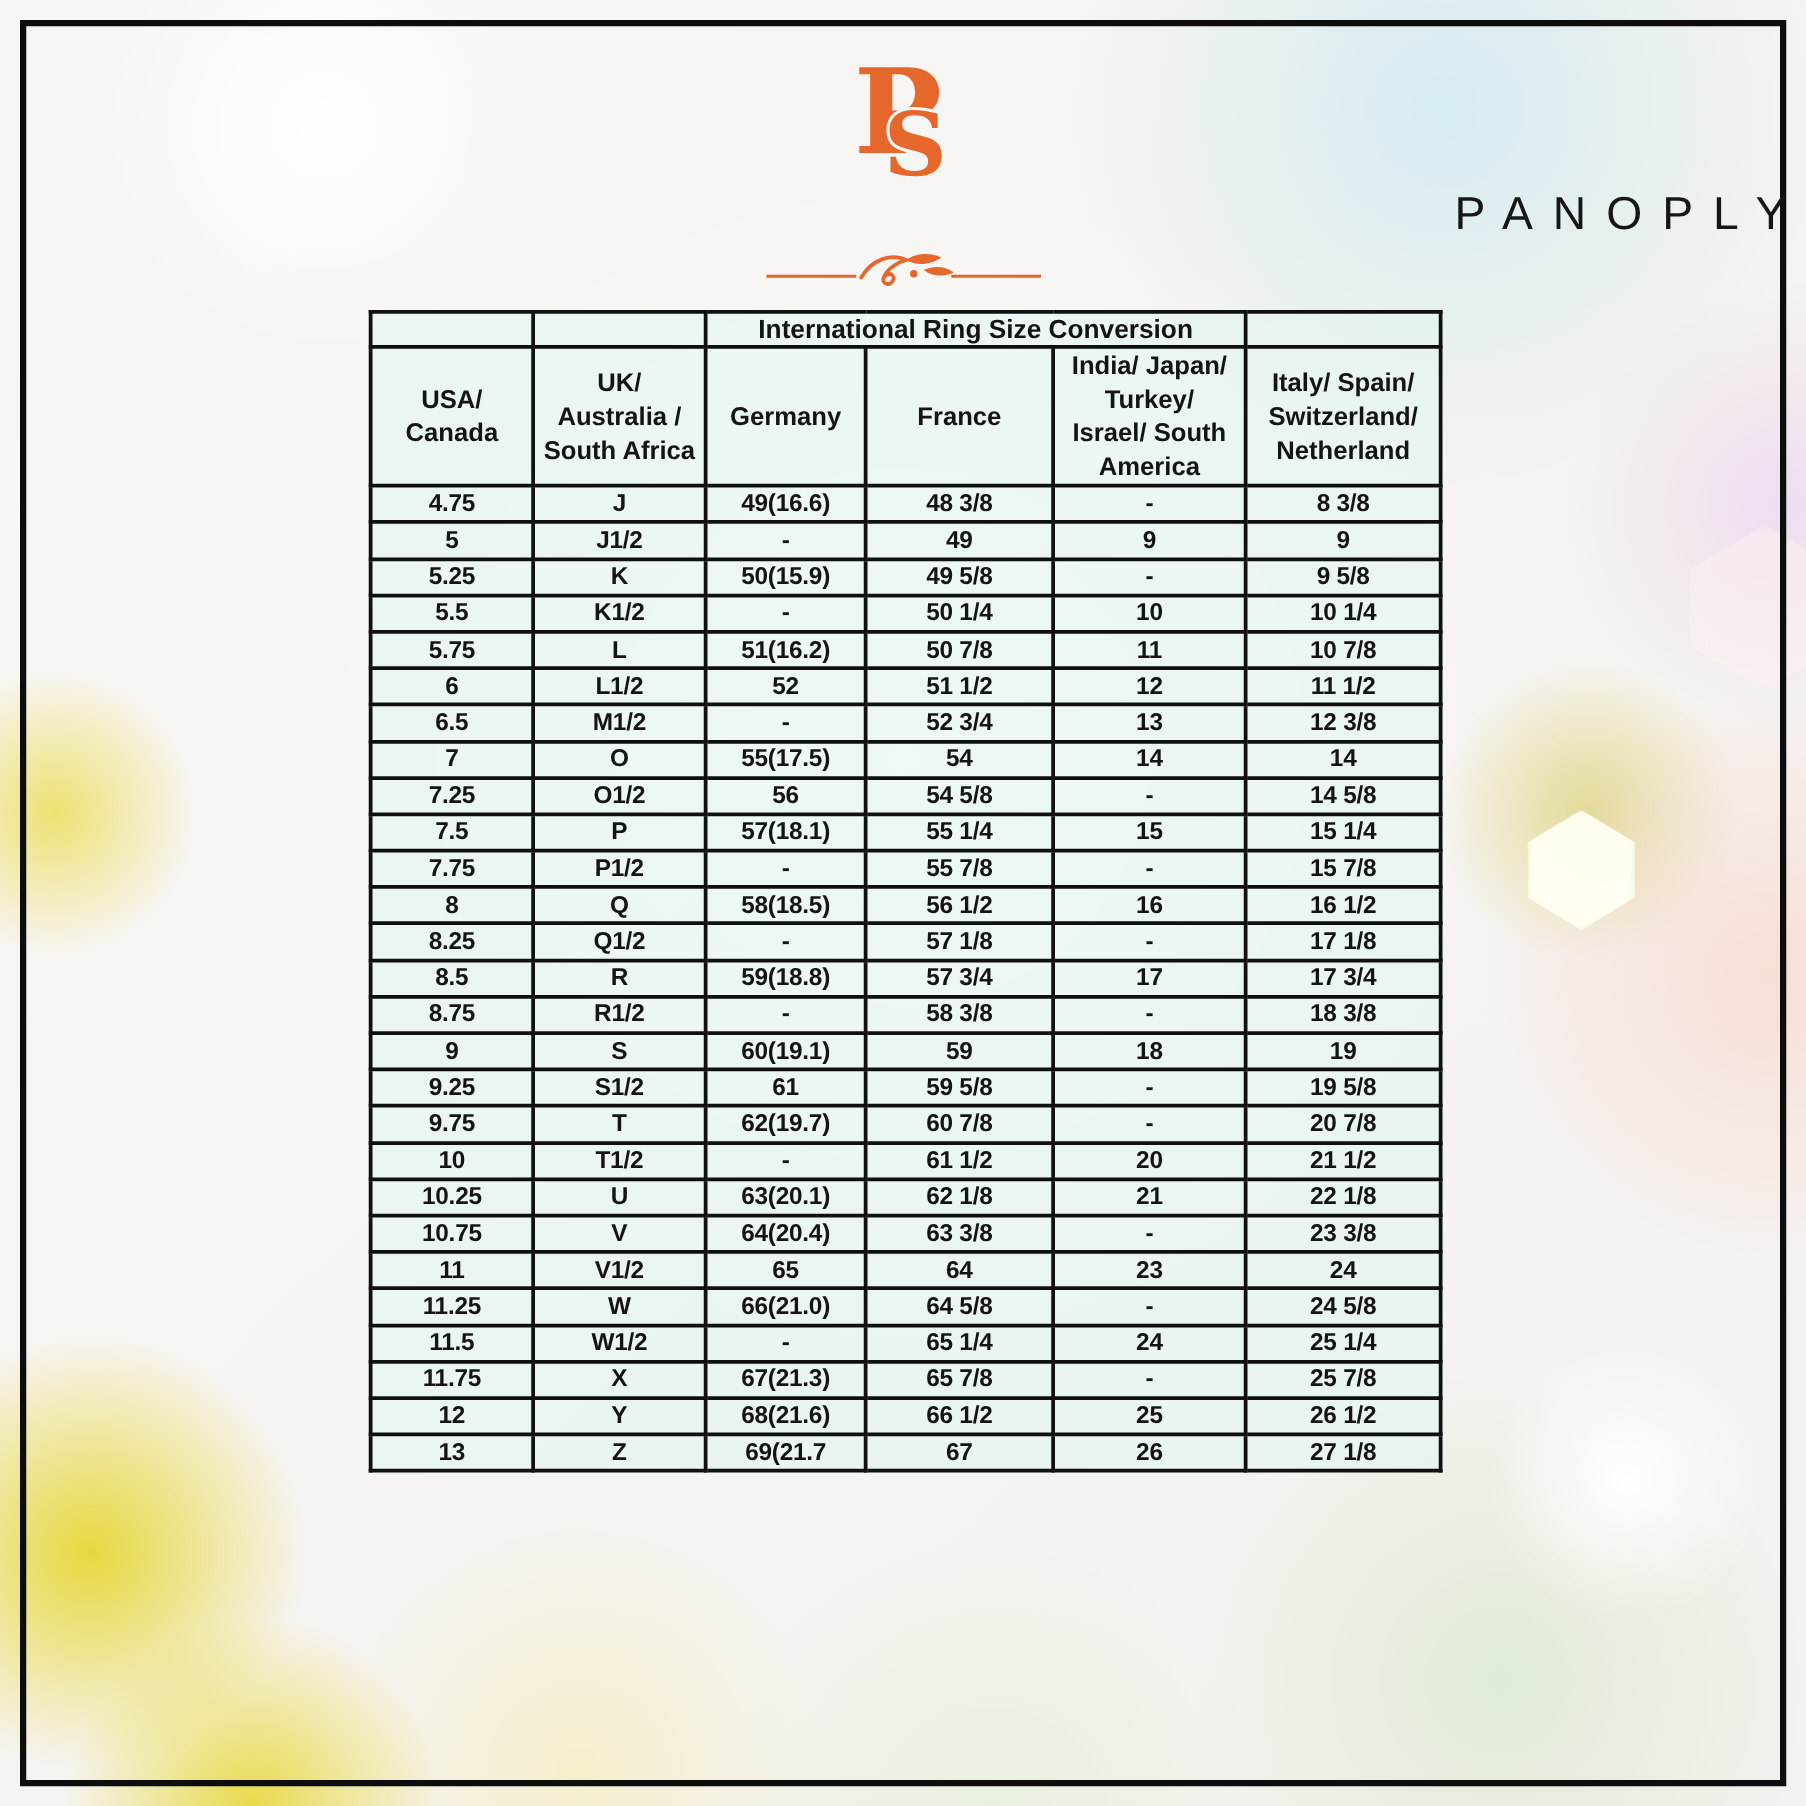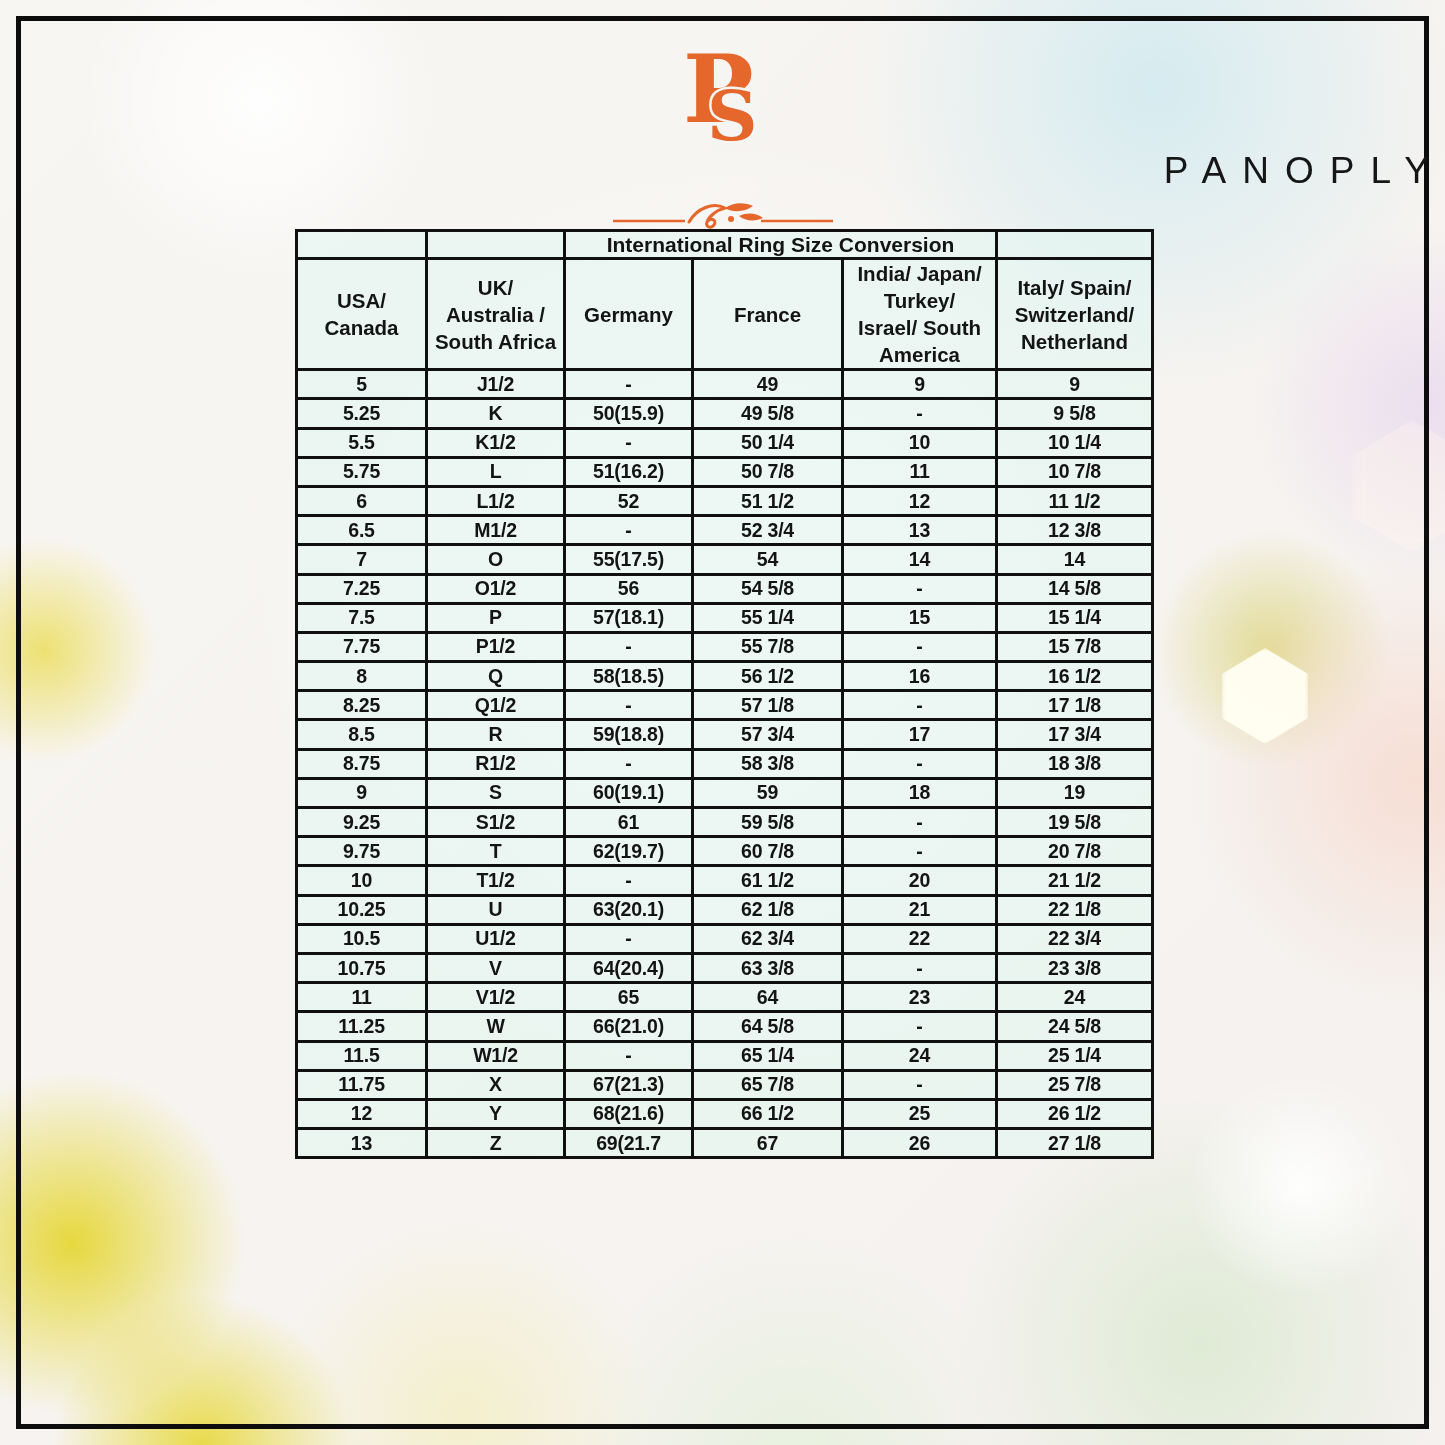--- a/index.html
+++ b/index.html
@@ -44,21 +44,21 @@
     color:#161616;
     text-align:right;
   }
   .divider{position:relative;width:220px;margin:2px auto 0;height:42px;}
   .divider svg{display:block;}
   .sub{
     margin-top:-4px;
     font-size:21px;letter-spacing:3px;text-indent:3px;color:#2e2e2e;font-weight:400;
   }
   
-  .table-wrap{position:absolute;left:295px;top:229px;width:856px;}
+  .table-wrap{position:absolute;left:295px;top:248px;width:856px;}
   table{
     width:856px;border-collapse:collapse;table-layout:fixed;
     background:rgba(228,246,240,0.62);
   }
   td,th{
     border:3px solid #101010;
     text-align:center;vertical-align:middle;
     padding:0 2px;
     font-weight:bold;color:#141414;
     overflow:hidden;
@@ -122,20 +122,28 @@
 Turkey/
 Israel/ South
 America</th>
         <th>Italy/ Spain/
 Switzerland/
 Netherland</th>
       </tr>
     </thead>
     <tbody>
         <tr>
+          <td>4.75</td>
+          <td>J</td>
+          <td>49(16.6)</td>
+          <td>48 3/8</td>
+          <td>-</td>
+          <td>8 3/8</td>
+        </tr>
+        <tr>
           <td>5</td>
           <td>J1/2</td>
           <td>-</td>
           <td>49</td>
           <td>9</td>
           <td>9</td>
         </tr>
         <tr>
           <td>5.25</td>
           <td>K</td>
@@ -274,28 +282,20 @@
         </tr>
         <tr>
           <td>10.25</td>
           <td>U</td>
           <td>63(20.1)</td>
           <td>62 1/8</td>
           <td>21</td>
           <td>22 1/8</td>
         </tr>
         <tr>
-          <td>10.5</td>
-          <td>U1/2</td>
-          <td>-</td>
-          <td>62 3/4</td>
-          <td>22</td>
-          <td>22 3/4</td>
-        </tr>
-        <tr>
           <td>10.75</td>
           <td>V</td>
           <td>64(20.4)</td>
           <td>63 3/8</td>
           <td>-</td>
           <td>23 3/8</td>
         </tr>
         <tr>
           <td>11</td>
           <td>V1/2</td>

